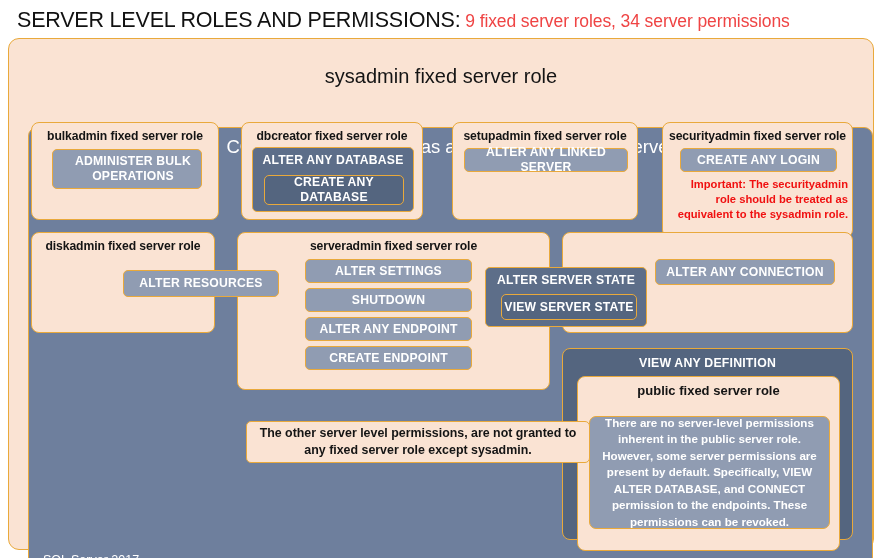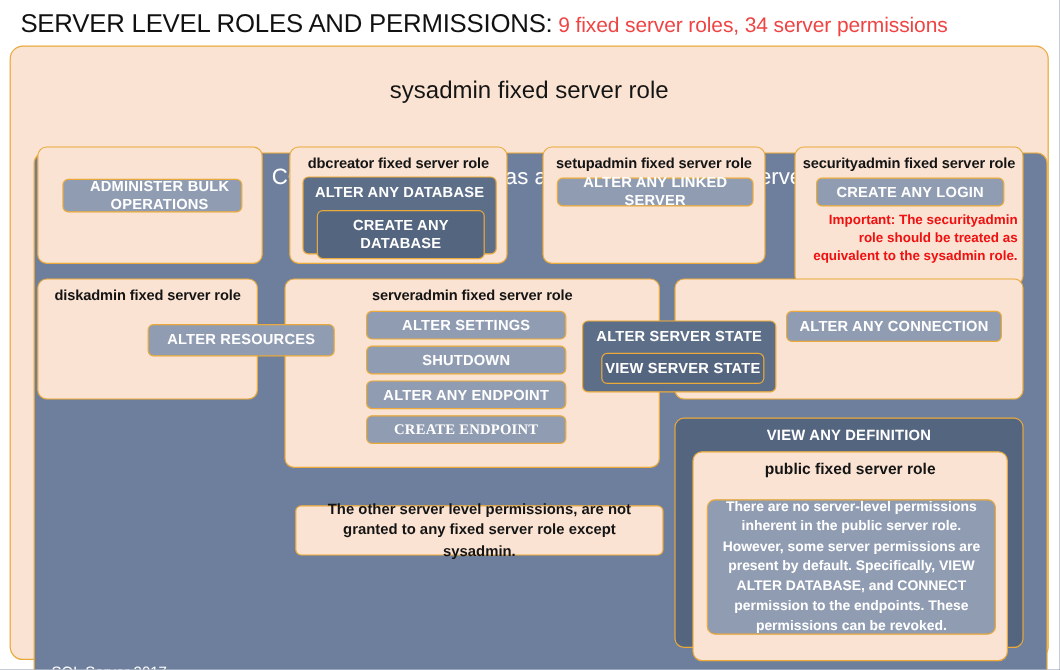--- a/index.html
+++ b/index.html
@@ -160,29 +160,30 @@
 
   <div class="sysadmin-frame">
     <div class="sysadmin-label">sysadmin fixed server role</div>
 
     <div class="control-panel">
       <div class="control-label">CONTROL SERVER: Has all permissions in the server</div>
       <div class="footer-label">SQL Server 2017</div>
     </div>
 
     <div class="role-box" style="left:22px;top:83px;width:188px;height:98px;">
-      <div class="chip light" style="left:20px;top:26px;width:150px;height:28px;padding-left:12px;">ADMINISTER  BULK OPERATIONS</div>
+      <div class="role-title">bulkadmin fixed server role</div>
+      <div class="chip light" style="left:20px;top:26px;width:150px;height:40px;padding-left:12px;">ADMINISTER  BULK OPERATIONS</div>
     </div>
 
     <div class="role-box" style="left:232px;top:83px;width:182px;height:98px;">
       <div class="role-title">dbcreator fixed server role</div>
       <div class="chip dark" style="left:10px;top:24px;width:162px;height:65px;align-items:flex-start;padding-top:5px;">
         <span>ALTER ANY DATABASE</span>
       </div>
-      <div class="chip darker" style="left:22px;top:52px;width:140px;height:41px;">CREATE  ANY DATABASE</div>
+      <div class="chip darker" style="left:22px;top:52px;width:140px;height:30px;">CREATE  ANY DATABASE</div>
     </div>
 
     <div class="role-box" style="left:443px;top:83px;width:186px;height:98px;">
       <div class="role-title">setupadmin fixed server role</div>
       <div class="chip light" style="left:11px;top:25px;width:164px;height:24px;">ALTER ANY LINKED SERVER</div>
     </div>
 
     <div class="role-box" style="left:653px;top:83px;width:191px;height:116px;">
       <div class="role-title">securityadmin fixed server role</div>
       <div class="chip light" style="left:17px;top:25px;width:157px;height:24px;">CREATE ANY LOGIN</div>
@@ -191,21 +192,21 @@
 
     <div class="role-box" style="left:22px;top:193px;width:184px;height:101px;">
       <div class="role-title">diskadmin fixed server role</div>
     </div>
 
     <div class="role-box" style="left:228px;top:193px;width:313px;height:158px;">
       <div class="role-title">serveradmin fixed server role</div>
       <div class="chip light" style="left:67px;top:26px;width:167px;height:24px;">ALTER SETTINGS</div>
       <div class="chip light" style="left:67px;top:55px;width:167px;height:24px;text-align:center;">SHUTDOWN</div>
       <div class="chip light" style="left:67px;top:84px;width:167px;height:24px;">ALTER ANY ENDPOINT</div>
-      <div class="chip light" style="left:67px;top:113px;width:167px;height:24px;font-family:Liberation Serif, serif;">CREATE  ENDPOINT</div>
+      <div class="chip light" style="left:67px;top:113px;width:167px;height:24px;">CREATE  ENDPOINT</div>
     </div>
 
     <div class="role-box" style="left:553px;top:193px;width:291px;height:101px;">
       <div class="chip light" style="left:92px;top:26px;width:180px;height:26px;">ALTER ANY CONNECTION</div>
     </div>
 
     <div class="chip light" style="left:114px;top:231px;width:156px;height:27px;">ALTER RESOURCES</div>
 
     <div class="chip dark" style="left:476px;top:228px;width:162px;height:60px;align-items:flex-start;padding-top:5px;">
       <span>ALTER SERVER STATE</span>
@@ -213,16 +214,16 @@
     <div class="chip darker" style="left:492px;top:255px;width:136px;height:26px;">VIEW SERVER STATE</div>
 
     <div class="public-outer" style="left:553px;top:309px;width:291px;height:192px;">
       <div class="public-band">VIEW ANY DEFINITION</div>
       <div class="public-inner" style="left:14px;top:27px;width:263px;height:175px;">
         <div class="public-inner-title">public  fixed server role</div>
         <div class="public-body" style="left:11px;top:27px;width:241px;height:113px;margin-top:12px;">There are no server-level permissions inherent in the public server role. However, some server permissions are present by default. Specifically, VIEW ALTER DATABASE, and CONNECT permission to the endpoints. These permissions can be revoked.</div>
       </div>
     </div>
 
-    <div class="note-peach" style="left:237px;top:382px;width:307px;height:42px;">The other server level permissions,  are not granted to any fixed server role except sysadmin.</div>
+    <div class="note-peach" style="left:237px;top:382px;width:344px;height:42px;">The other server level permissions,  are not granted to any fixed server role except sysadmin.</div>
 
   </div>
 </div>
 
 </body></html>

